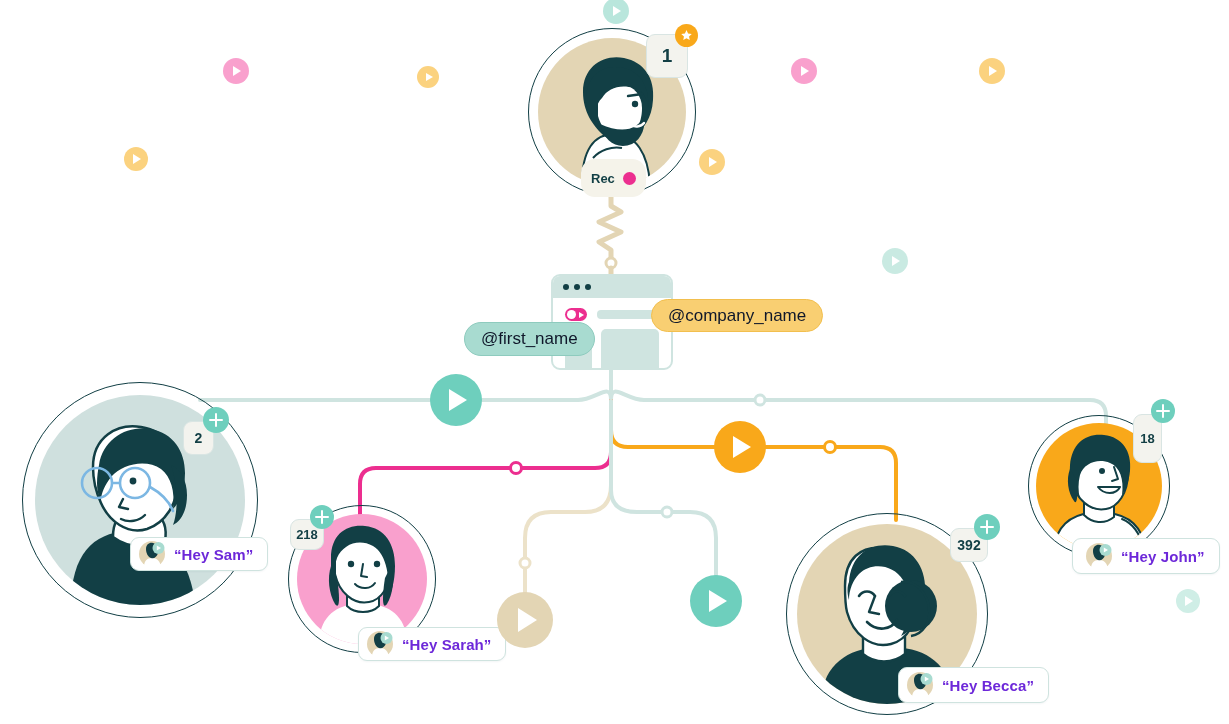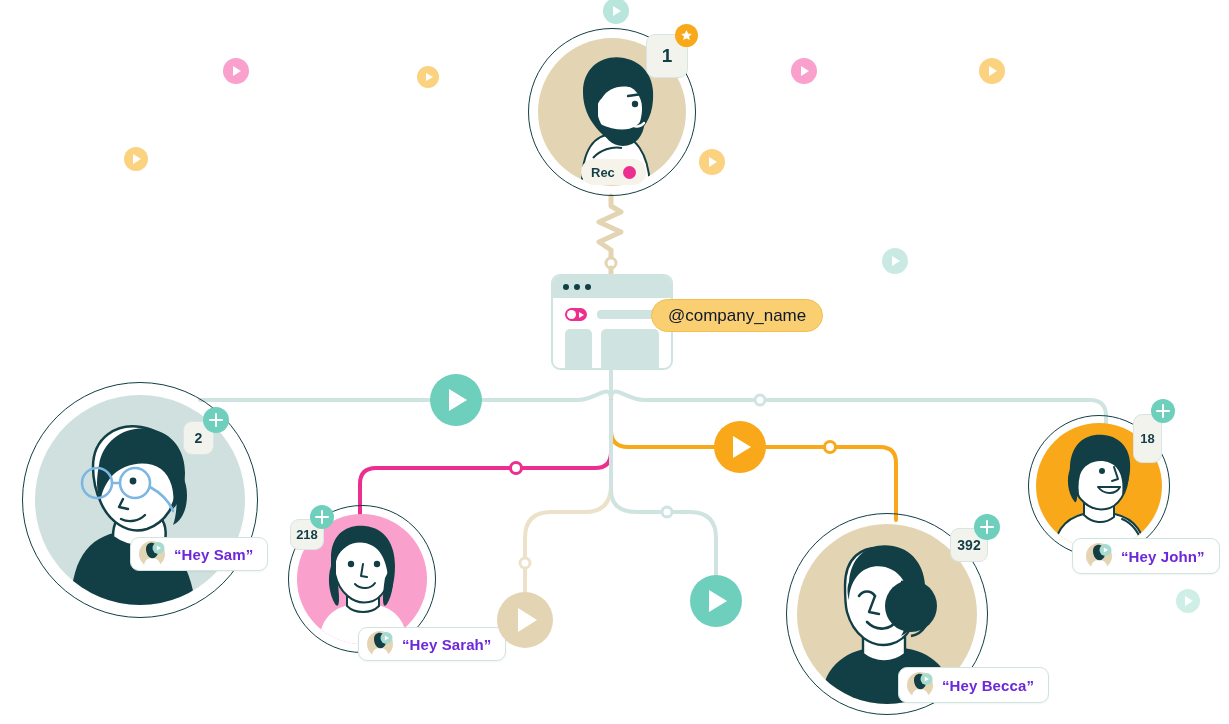--- a/index.html
+++ b/index.html
@@ -70,21 +70,21 @@
   .quote .qtext{
     color:#6d28d9;font-size:15px;font-weight:700;letter-spacing:.1px;white-space:nowrap;
   }
 
   
   .recpill{
     position:absolute;
     background:#f5f3ea;
     border-radius:14px;
     display:flex;align-items:center;gap:8px;
-    padding:13px 10px;
+    padding:19px 10px;
     box-sizing:border-box;
   }
   .recpill .rectext{color:#123f45;font-size:13px;font-weight:700;}
   .recpill .recdot{width:13px;height:13px;border-radius:50%;background:#ec2e8f;}
 
   
   .browser{
     position:absolute;
     background:#ffffff;
     border:2px solid #cfe4e0;
@@ -213,20 +213,23 @@
           <span class="toggle"></span>
           <span class="barline"></span>
         </div>
         <div class="row2">
           <span class="side"></span>
           <span class="main"></span>
         </div>
       </div>
     </div>
 
+    <div class="tag first" style="left:464px;top:322px;height:34px;">
+      <span>@first_name</span>
+    </div>
     <div class="tag company" style="left:651px;top:299px;height:33px;">
       <span>@company_name</span>
     </div>
 
     <div class="avatar" style="left:22px;top:382px;width:236px;height:236px;">
       <div class="disc" style="left:13px;top:13px;width:210px;height:210px;background:#cfe0de;">
         <svg width="210" height="210" viewBox="0 0 210 210">
           <g>
             <path d="M36,210 C36,160 58,138 92,136 C130,134 156,164 160,210 Z" fill="#123f45"></path>
             <path d="M78,142 C78,128 82,120 96,118 L120,118 C130,124 132,134 130,146 C118,154 94,154 78,142 Z" fill="#ffffff" stroke="#123f45" stroke-width="2.5"></path>

